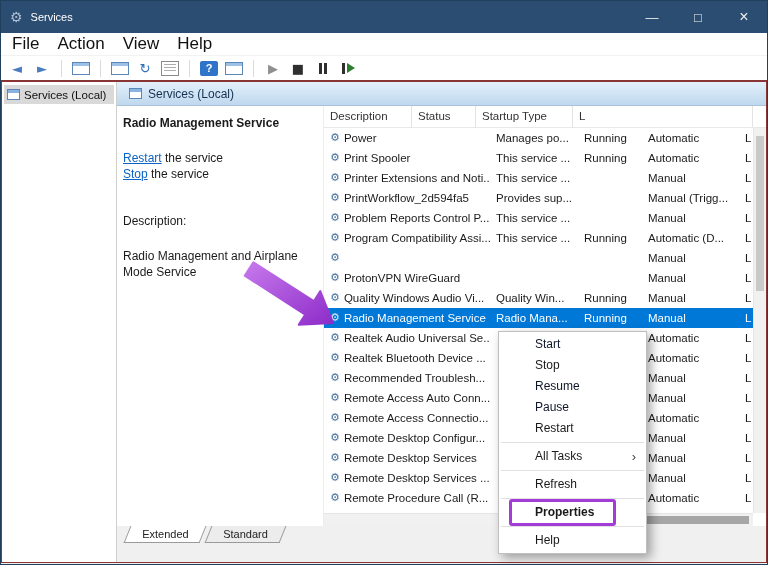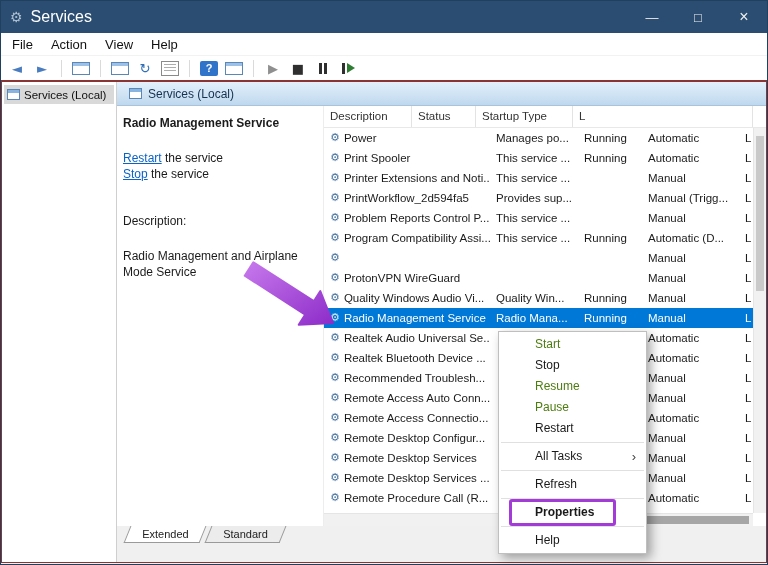--- a/index.html
+++ b/index.html
@@ -2,28 +2,28 @@
 <html style="--titlebar: #2b4d71; --sel: #0078d7; --anno: #a33bd6; --link: #0a63c6;"><head>
 <meta charset="utf-8">
 <style>
   * { box-sizing: border-box; margin: 0; padding: 0; }
   body { background:#ffffff; font-family:"Liberation Sans","DejaVu Sans",sans-serif; }
   .window{position:relative;width:768px;height:565px;border:1px solid #20405e;background:#f0f0f0;overflow:hidden;}
 
   
   .titlebar{height:32px;background:var(--titlebar,#2b4d71);display:flex;align-items:center;color:#fff;padding-left:9px;gap:8px;}
   .app-icon{font-family:"DejaVu Sans",sans-serif;font-size:14px;color:#aebfd2;}
-  .title-text{font-size:16px;}
+  .title-text{font-size:11px;}
   .win-controls{margin-left:auto;display:flex;height:32px;}
   .wc{width:46px;height:32px;display:flex;align-items:center;justify-content:center;font-size:13px;color:#eee;cursor:default;}
   .wc.close{font-size:16px;}
 
   
   .menubar{height:23px;background:#fff;display:flex;align-items:center;padding-left:2px;border-bottom:1px solid #f2f2f2;}
-  .menu-item{padding:4px 9px;font-size:13px;color:#111;}
+  .menu-item{padding:4px 9px;font-size:17px;color:#111;}
 
   
   .toolbar{height:24px;background:#fff;display:flex;align-items:center;padding-left:7px;gap:7px;}
   .tb-btn{min-width:18px;height:18px;display:flex;align-items:center;justify-content:center;font-size:13px;}
   .kind-glyph{font-family:"DejaVu Sans",sans-serif;}
   .tb-sep{width:1px;height:17px;background:#dadada;margin:0 3px;}
   .kind-win{width:17px;height:13px;border:1px solid #5b87b8;background:#fff;box-shadow:inset 0 3px 0 #9dc0e6;}
   .kind-page{width:12px;height:15px;border:1px solid #8a8a8a;background-color:#fff;padding:2px;background-image:repeating-linear-gradient(#fff 0 2px,#adadad 2px 3px);background-clip:content-box;}
   .kind-help{width:15px;height:15px;background:#2f74c9;color:#fff;font-weight:bold;font-size:11px;border-radius:2px;}
   .kind-pause i{display:inline-block;width:3px;height:11px;background:#2f2f2f;margin:0 1px;}
@@ -75,21 +75,21 @@
   .tabs-row{height:20px;display:flex;align-items:stretch;padding-left:10px;background:#f0f0f0;}
   .tab{transform:skewX(-22deg);border:1px solid #9a9a9a;border-top:none;background:#ececec;padding:0 14px;height:17px;display:flex;align-items:center;}
   .tab + .tab{margin-left:5px;}
   .tab.active{background:#fff;}
   .tab-label{transform:skewX(22deg);font-size:11px;color:#222;}
   .bottom-filler{height:16px;background:#f0f0f0;}
 
   
   .context-menu{position:absolute;left:497px;top:330px;width:149px;background:#fff;border:1px solid #bfbfbf;box-shadow:4px 4px 10px rgba(0,0,0,.35);padding:2px 0;z-index:10;}
   .cm-item{position:relative;height:21px;line-height:21px;padding-left:36px;font-size:12px;color:#1a1a1a;white-space:nowrap;}
-  .cm-item.disabled{color:#4d7c0f;}
+  .cm-item.disabled{color:#0f172a;}
   .cm-item.bold{font-weight:bold;}
   .cm-sep{height:1px;background:#e0e0e0;margin:3px 2px;}
   .cm-sub{position:absolute;right:10px;top:0;font-size:13px;color:#444;}
   .anno{position:absolute;left:10px;right:30px;top:-3px;bottom:-3px;border:3px solid var(--anno,#a33bd6);border-radius:3px;pointer-events:none;}
 
   
   .annot-arrow{position:absolute;left:0;top:0;width:768px;height:565px;pointer-events:none;z-index:9;}
 </style>
 </head>
 <body>

